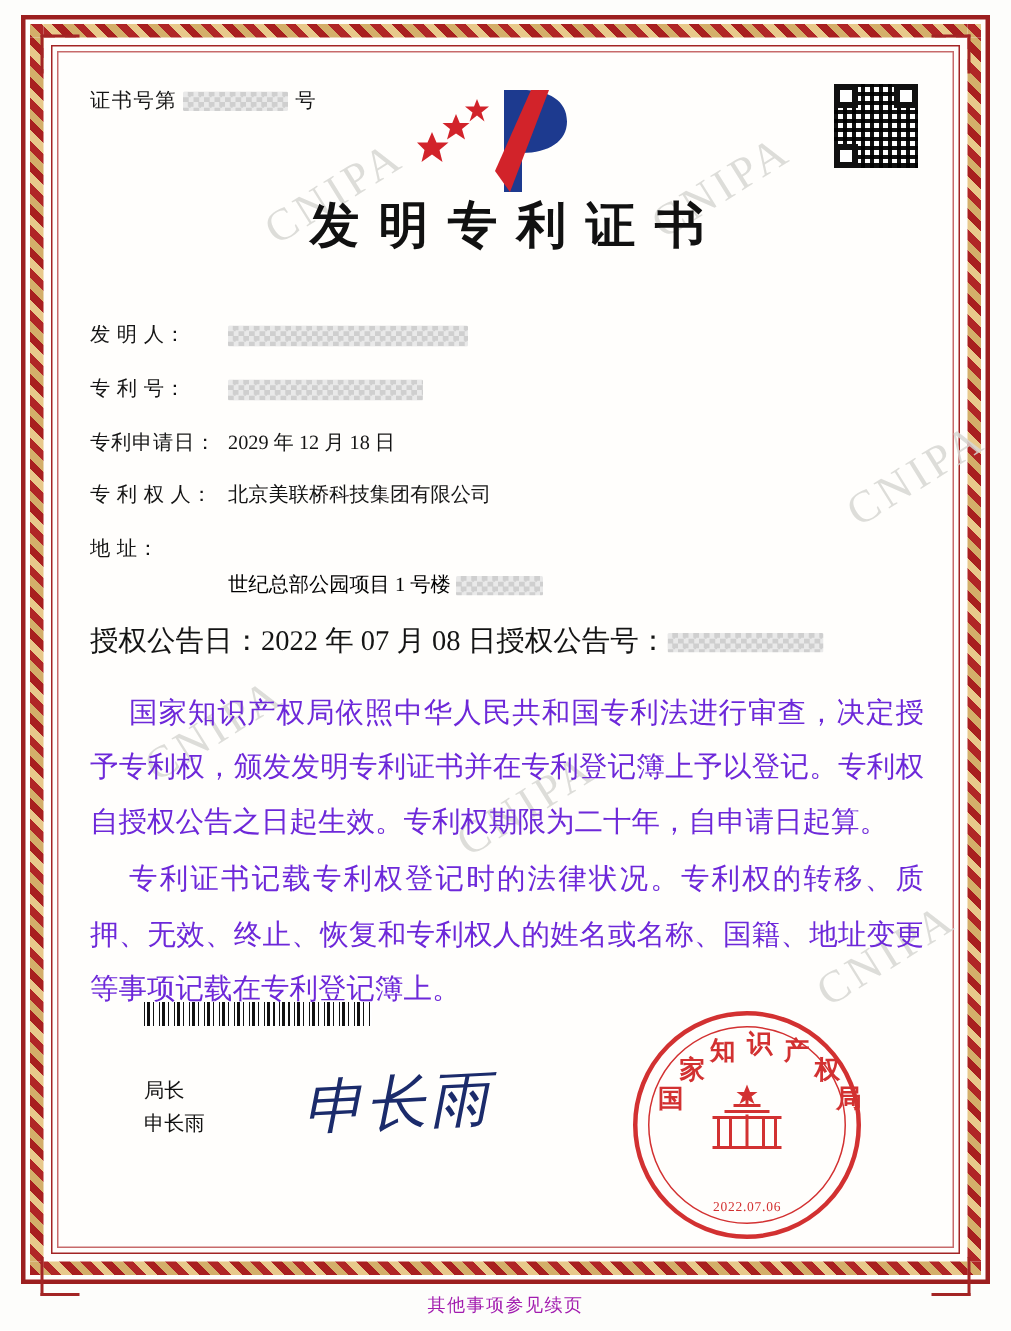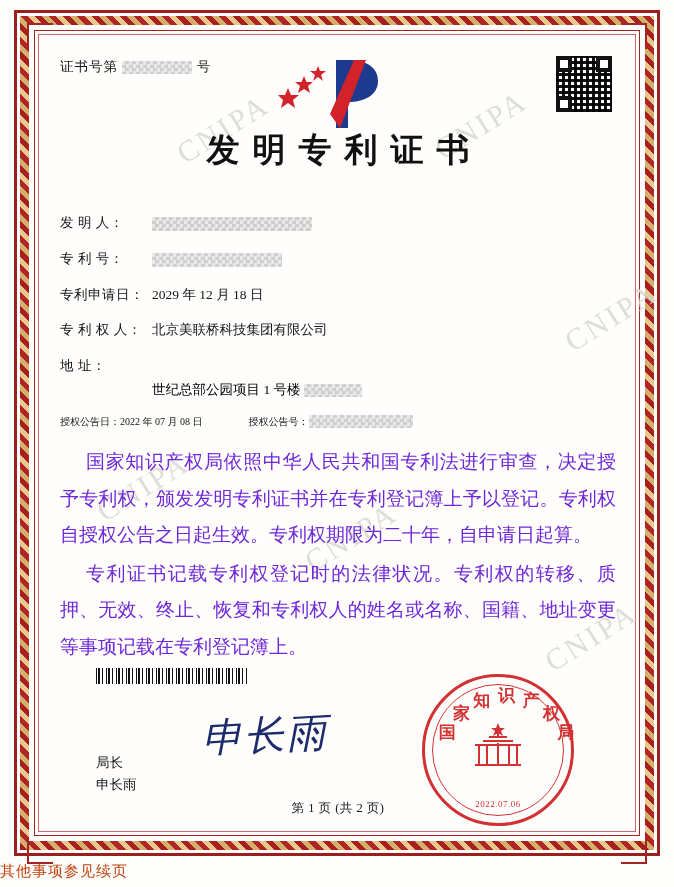--- a/index.html
+++ b/index.html
@@ -143,22 +143,22 @@
     line-height: 1.5;
   }
   .label {
     flex: 0 0 92px;
     letter-spacing: 0.5px;
     white-space: nowrap;
   }
   .value { flex: 1 1 auto; }
   .addr-2nd { margin-left: 92px; font-size: 13.5px; margin-top: -11px; margin-bottom: 15px; }
 
-  .pub-row { display: flex; align-items: center; font-size: 10px; }
-  .pub-row .lbl2 { margin-left: 46px; }
+  .pub-row { display: flex; align-items: center; font-size: 19px; }
+  .pub-row .lbl2 { }
 
   .para {
     font-size: 19px;
     line-height: 1.92;
     color: #6d28d9;
     text-align: justify;
     margin: 10px 0 0 0;
     text-indent: 26px;
   }
   .para.second { margin-top: 2px; }
@@ -169,21 +169,21 @@
     left: 36px; top: 624px;
     width: 152px; height: 16px;
     background: repeating-linear-gradient(90deg,
       #111 0 1px, #fff 1px 2px, #111 2px 4px, #fff 4px 6px,
       #111 6px 7px, #fff 7px 10px);
   }
 
   
   .sig-block {
     position: absolute;
-    left: 36px; top: 708px;
+    left: 36px; top: 672px;
     font-size: 13.5px;
     line-height: 1.65;
     color: #121212;
   }
   .sig-script {
     position: absolute;
     left: 142px; top: 664px;
     font-size: 40px;
     color: #1b2b6b;
     font-family: "Liberation Serif", serif;
@@ -235,22 +235,23 @@
     position: absolute;
     left: 0; right: 0; top: 756px;
     text-align: center;
     font-size: 12.5px;
     color: #161616;
     letter-spacing: .5px;
   }
   .footer-note {
     position: absolute;
     left: 0; right: 0; top: 862px;
-    font-size: 15px;
-    color: #c2410c;
+    text-align: center;
+    font-size: 12px;
+    color: #a21caf;
     letter-spacing: 1px;
     z-index: 6;
   }
 </style>
 </head>
 <body>
 
 <div id="page">
 
   <div class="border-outer"></div>
@@ -373,17 +374,16 @@
             <path d="M16 22 L46 22"></path>
             <path d="M31 8 L31 18"></path>
             <path d="M22 18 L40 18"></path>
           </g>
           <polygon points="31,4 33,9 38,9 34,12 36,17 31,14 26,17 28,12 24,9 29,9" fill="#cf2020"></polygon>
         </svg>
       </div>
       <div class="seal-bottom">2022.07.06</div>
     </div>
 
-    <div class="page-no">第 1 页 (共 2 页)</div>
   </div>
 
   <div class="footer-note">其他事项参见续页</div>
 </div>
 
 </body></html>

